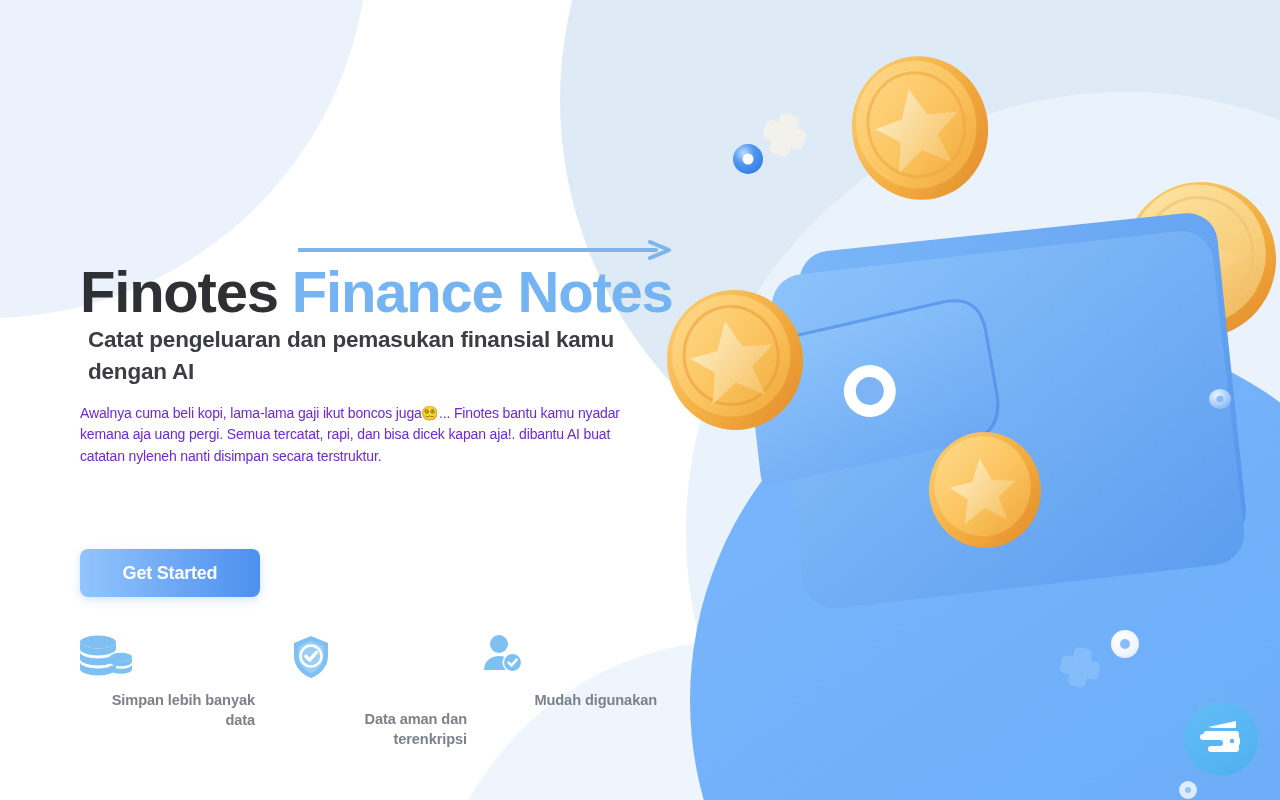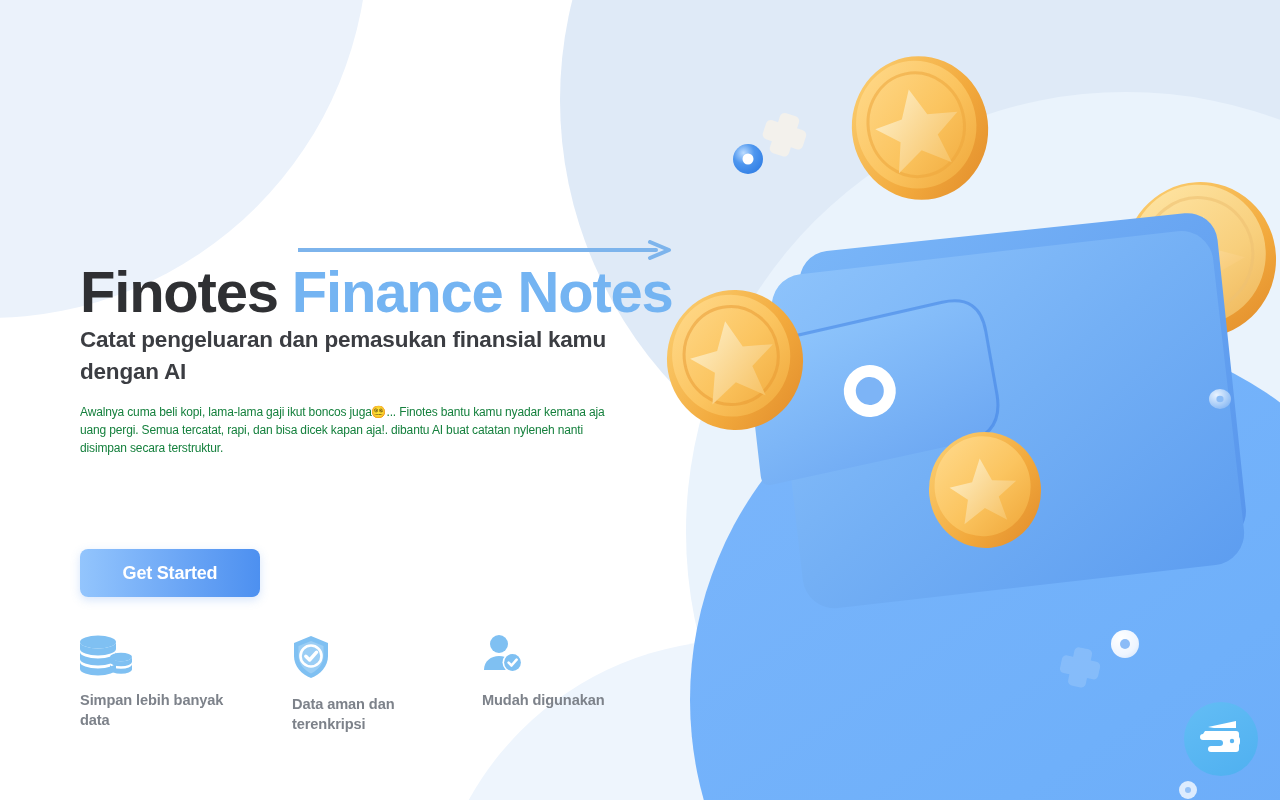--- a/index.html
+++ b/index.html
@@ -78,36 +78,36 @@
     font-weight: 800;
     letter-spacing: -1.2px;
     line-height: 1.05;
     white-space: nowrap;
   }
   .headline .brand { color: #2f3033; }
   .headline .accent { color: #74b4f2; margin-left: 14px; }
 
   .subheadline {
     position: absolute;
-    left: 0; top: 324px;
+    left: 8px; top: 324px;
     width: 530px;
     font-size: 22.5px;
     font-weight: 700;
     line-height: 1.42;
     color: #3b3d42;
     letter-spacing: -0.2px;
   }
 
   .bodytext {
     position: absolute;
     left: 0; top: 403px;
     width: 540px;
-    font-size: 12px;
+    font-size: 14px;
     line-height: 1.52;
-    color: #15803d;
+    color: #6d28d9;
     letter-spacing: -0.15px;
   }
 
   .cta {
     position: absolute;
     left: 0; top: 549px;
     width: 180px; height: 48px;
     border: none;
     border-radius: 8px;
     background: linear-gradient(90deg, #93c5fd 0%, #6aa5f5 58%, #4d90f0 100%);
@@ -119,39 +119,40 @@
     cursor: pointer;
     box-shadow: 0 3px 10px rgba(90,150,240,0.25);
   }
 
   
   .features {
     position: absolute;
     left: 0; top: 635px;
     width: 620px;
     display: flex;
+    text-align: right;
   }
   .feature { position: relative; }
   .feature:nth-child(1) { width: 212px; }
   .feature:nth-child(2) { width: 190px; }
   .feature:nth-child(3) { width: 200px; }
 
   .feature-icon { height: 44px; display: flex; align-items: flex-start; }
   .feature-icon svg { display: block; }
 
   .feature-label {
     margin-top: 12px;
     font-size: 14.6px;
     font-weight: 700;
     line-height: 1.35;
     color: #7d828a;
     letter-spacing: -0.1px;
     max-width: 175px;
   }
-  .feature:nth-child(2) .feature-label { margin-top: 16px; }
+  .feature:nth-child(2) .feature-label { margin-top: 31px; }
   .feature:nth-child(3) .feature-label { }
 
   
   .illustration {
     position: absolute;
     left: 640px; top: 0;
     width: 640px; height: 800px;
     z-index: 5;
   }
   .illustration svg { display: block; }

